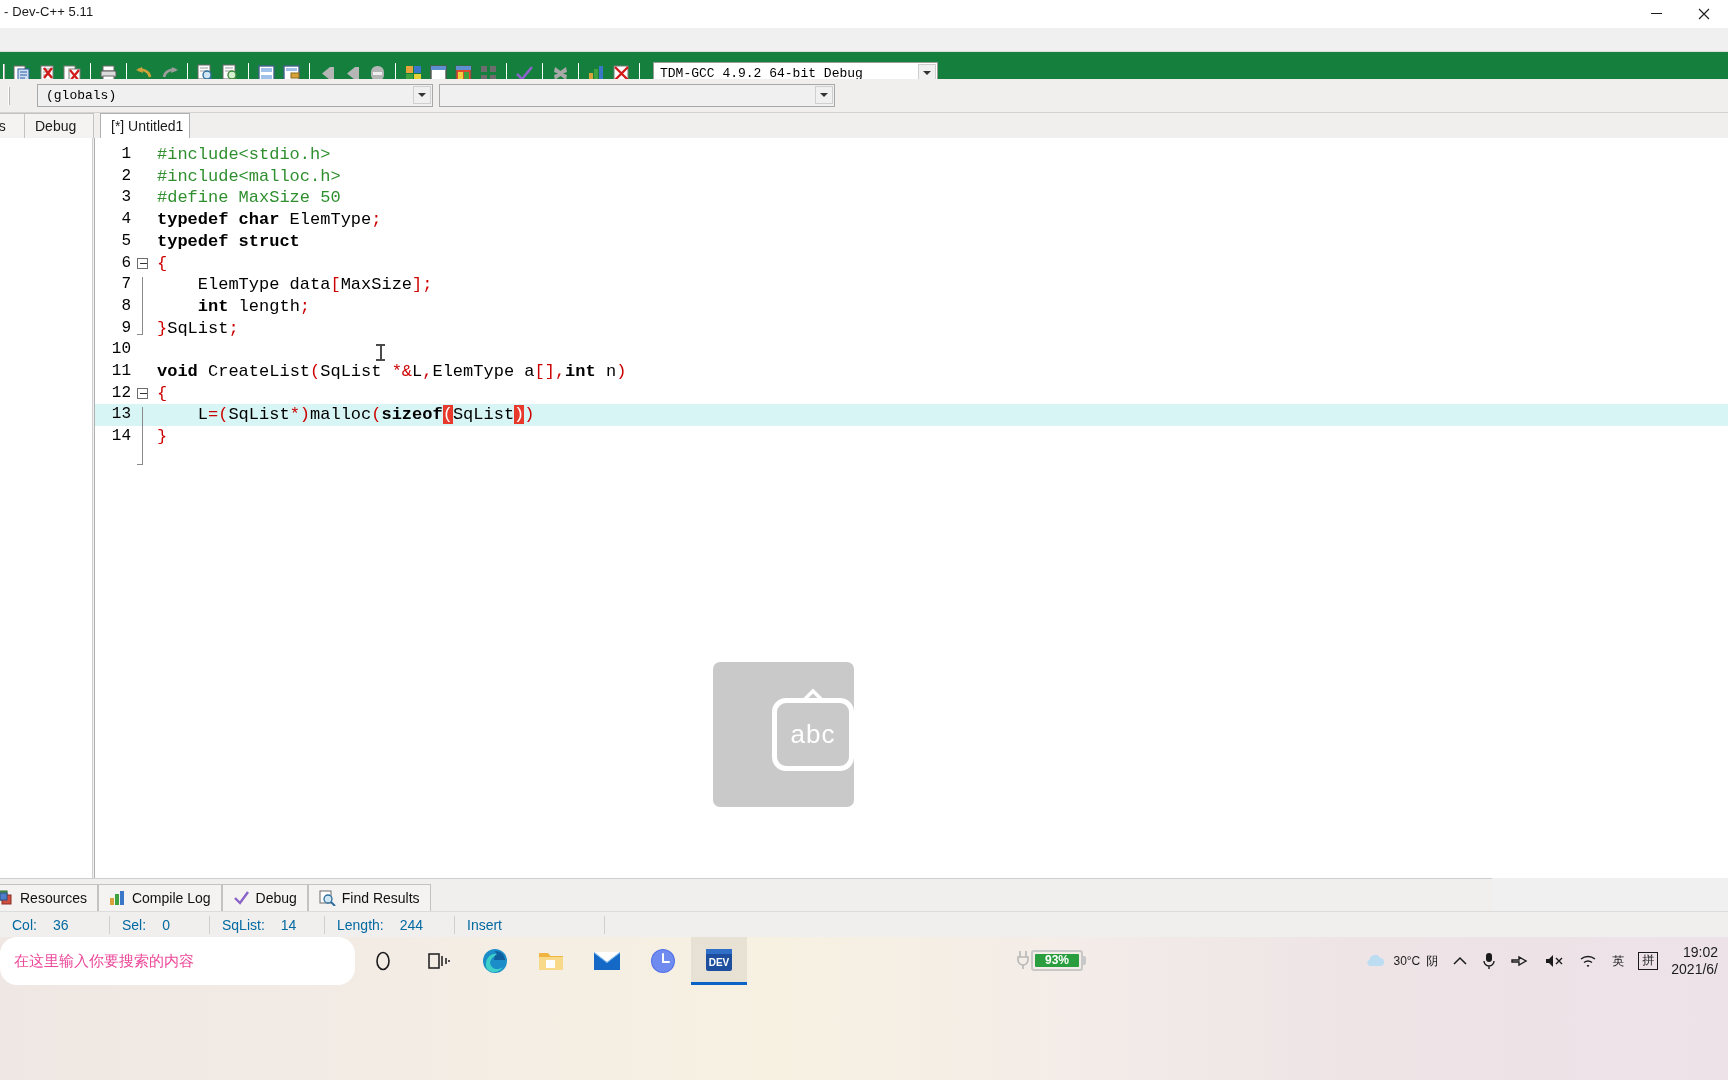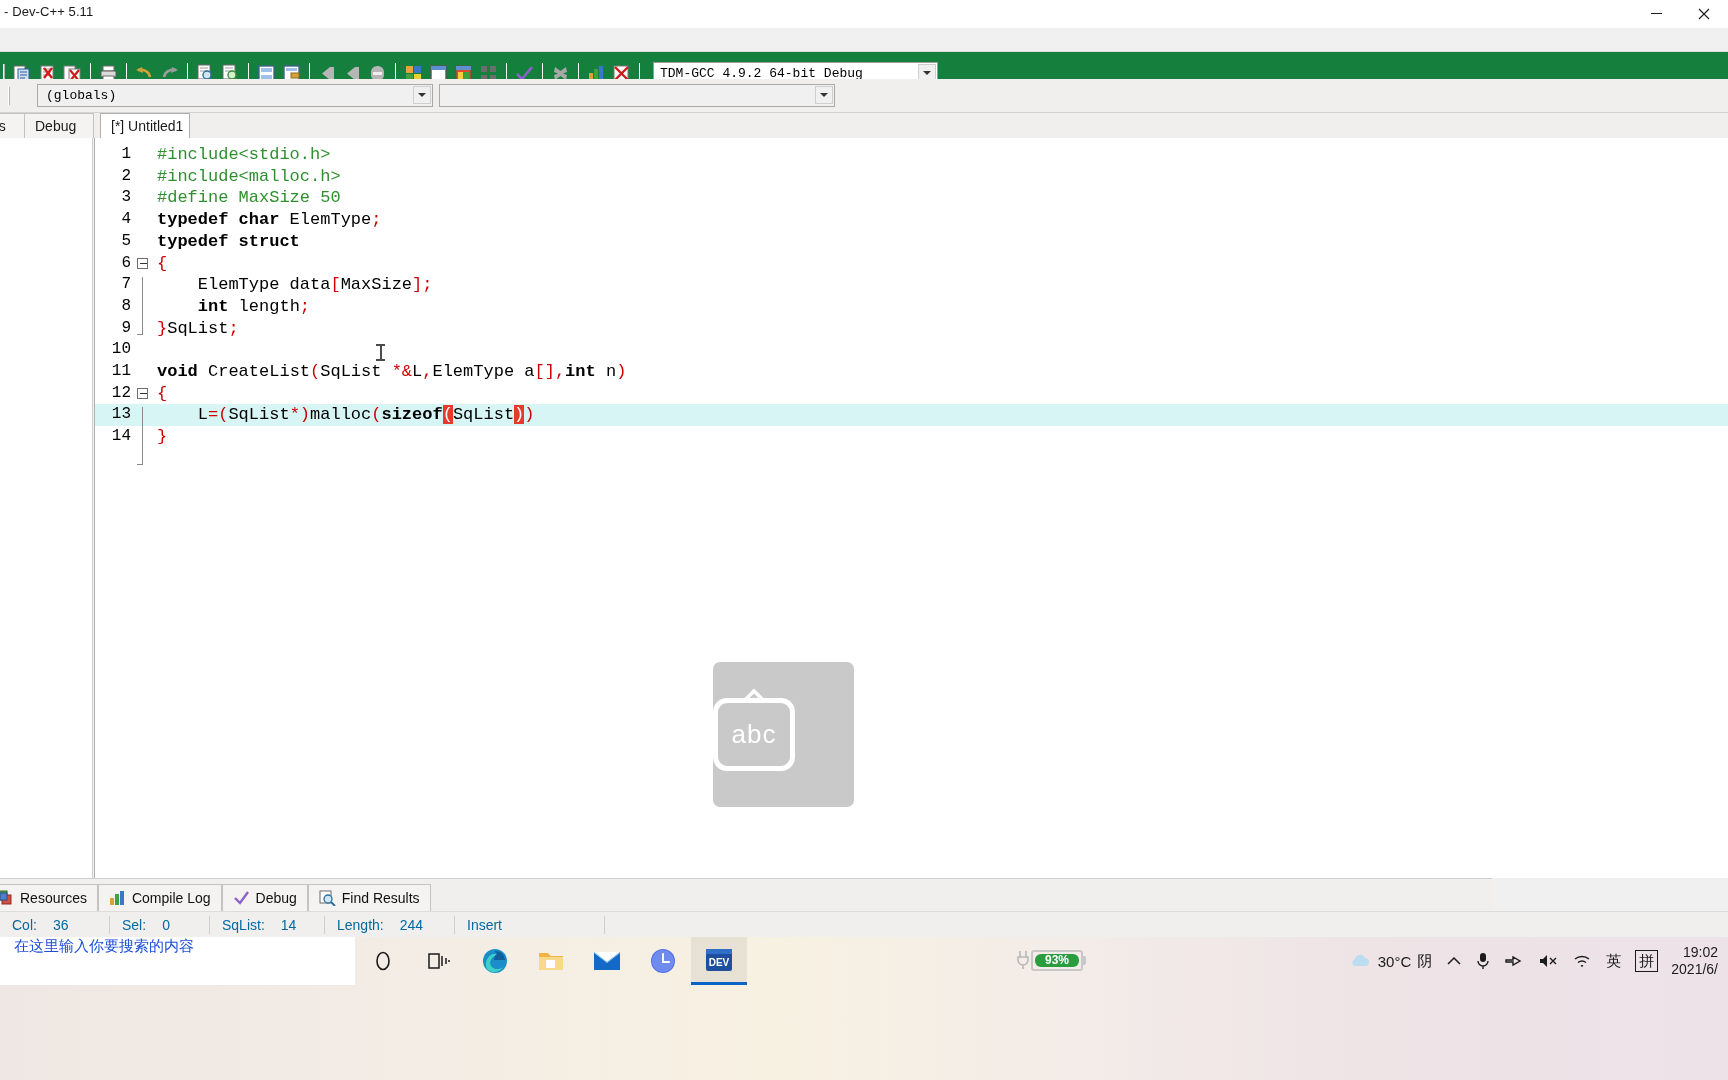--- a/index.html
+++ b/index.html
@@ -167,21 +167,21 @@
   .caret-ibeam:before { top:0; }
   .caret-ibeam:after  { bottom:0; }
   .caret-ibeam i {
     position:absolute; left:4px; top:1px; width:2px; height:15px; background:#4a4a4a;
   }
 
   
   .ime {
     position:absolute; left:713px; top:662px; width:141px; height:145px;
     background:#c9c9c9; border-radius:7px;
-    display:flex; align-items:center; justify-content:flex-start;
+    display:flex; align-items:center; justify-content:flex-end;
   }
   .ime .key {
     width:82px; height:73px; border:5px solid #ffffff; border-radius:14px;
     position:relative; display:flex; align-items:center; justify-content:center;
   }
   .ime .key span {
     color:#ffffff; font-size:26px; font-family:"Liberation Sans", sans-serif; letter-spacing:1px;
   }
   .ime .caret-up {
     position:absolute; left:50%; top:-16px; transform:translateX(-50%);
@@ -215,39 +215,39 @@
   .st-sep { position:absolute; right:0; top:2px; width:1px; height:18px; background:#cfcfcf; }
 
   
   .taskbar {
     position:absolute; left:0; top:937px; width:1728px; height:143px;
     background:linear-gradient(90deg,#efe7e3 0%,#f3ece5 22%,#f7f1e2 45%,#f3ece8 62%,#eee4e6 78%,#ece2e8 100%);
   }
   .tb-inner { position:absolute; left:0; top:0; width:1728px; height:48px; }
   .tb-search {
     position:absolute; left:0; top:0; width:355px; height:48px;
-    background:#ffffff; display:flex; padding-left:14px;
-    font-size:15px; color:#1d4ed8;
+    background:#ffffff; display:flex; align-items:center; padding-left:14px;
+    font-size:15px; color:#ec4899;border-radius:17px;
   }
   .tb-icons { position:absolute; left:355px; top:0; height:48px; display:flex; align-items:center; }
   .tb-ic { width:56px; height:48px; display:flex; align-items:center; justify-content:center; }
   .tb-ic.active { background:rgba(0,0,0,0.06); border-bottom:3px solid #0a64c8; }
   .tray { position:absolute; right:0; top:0; height:48px; display:flex; align-items:center; }
-  .tray-item { padding:0 7px; display:flex; align-items:center; font-size:15px; color:#1b1b1b; }
+  .tray-item { padding:0 7px; display:flex; align-items:center; font-size:12px; color:#1b1b1b; }
   .battery {
     position:absolute; left:1015px; top:12px; display:flex; align-items:center;
   }
   .bat-body {
     width:52px; height:21px; border:2px solid #c8c8c8; border-radius:3px;
     display:flex; align-items:center; padding:2px;
   }
   .bat-fill {
     background:#2a9e3f; color:#fff; font-size:12px; font-weight:bold;
     height:100%; width:100%; display:flex; align-items:center; justify-content:center;
-    border-radius:6px;
+    border-radius:1px;
   }
   .bat-tip { width:3px; height:9px; background:#c8c8c8; border-radius:0 2px 2px 0; }
   .clock {
     display:flex; flex-direction:column; align-items:flex-end; justify-content:center;
     font-size:14px; color:#1b1b1b; line-height:1.25; padding:0 10px 0 6px;
   }
 </style>
 </head>
 <body>
 

